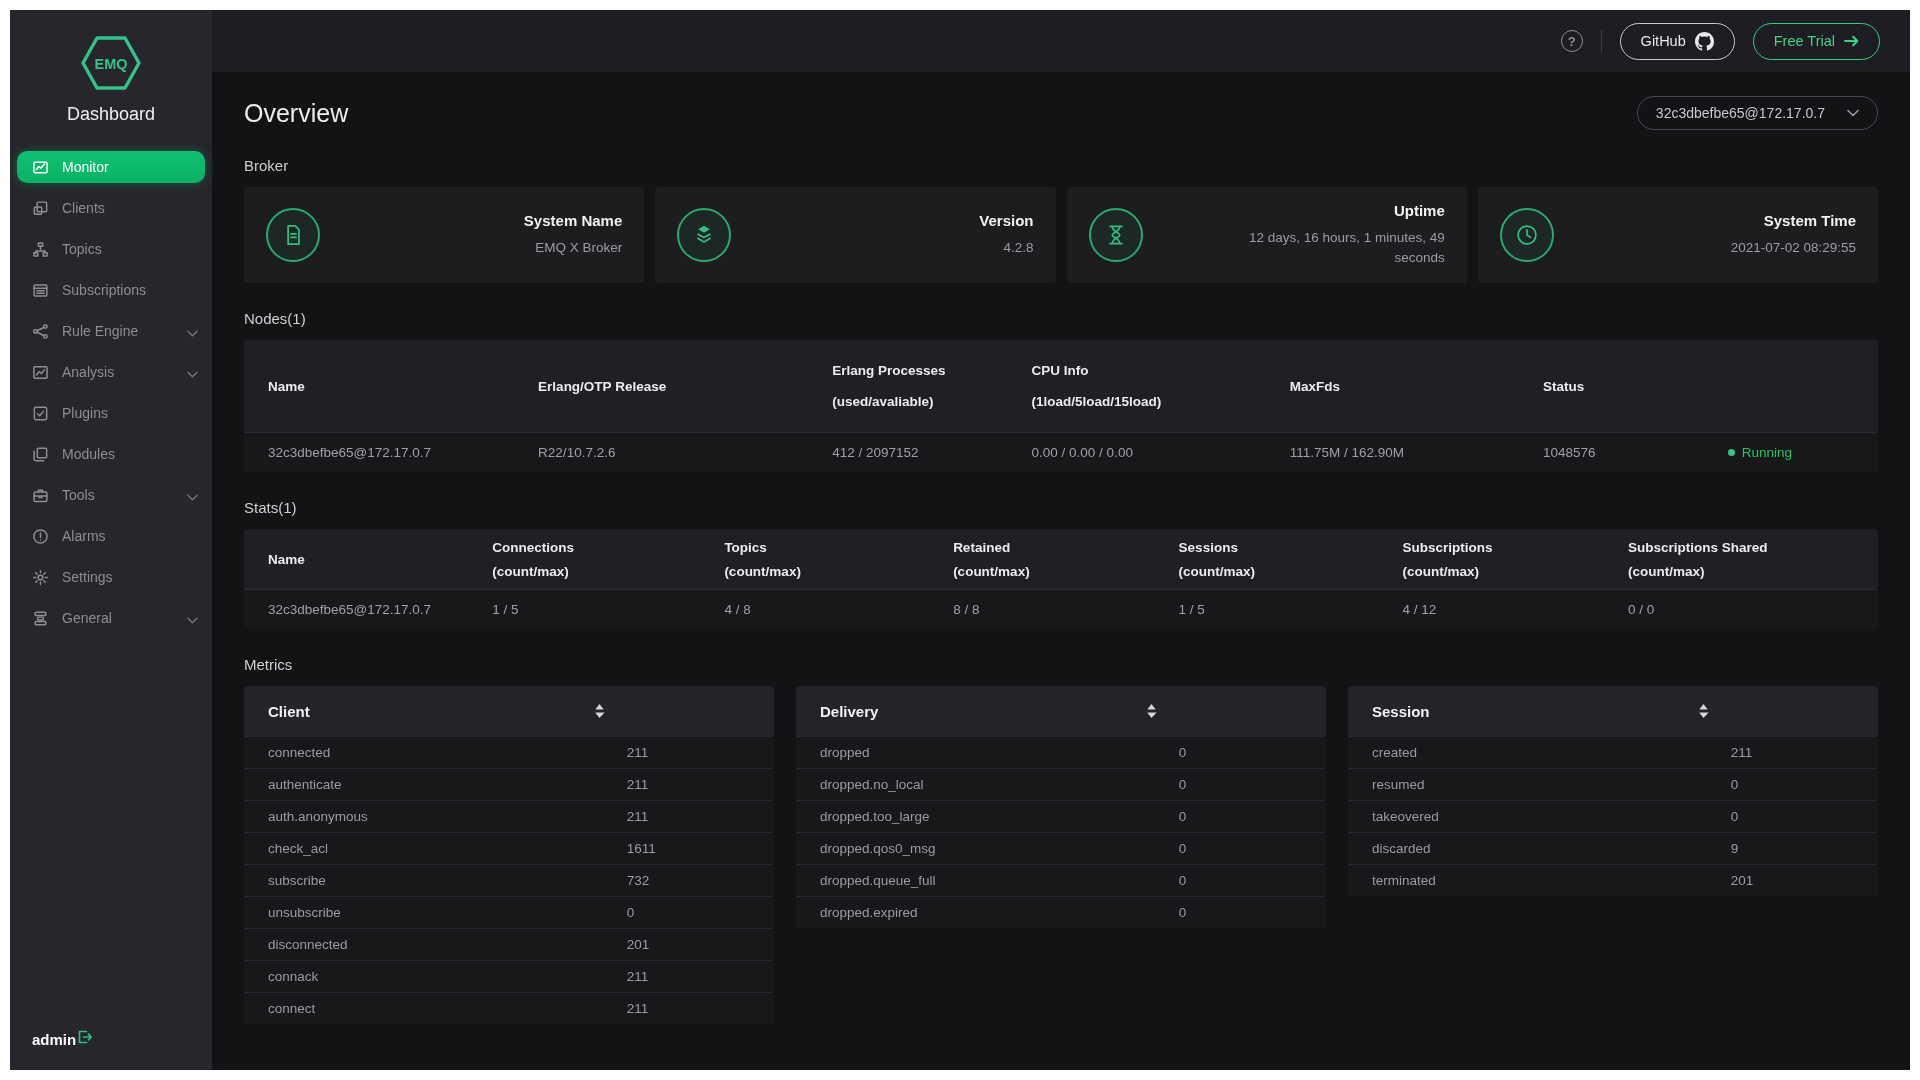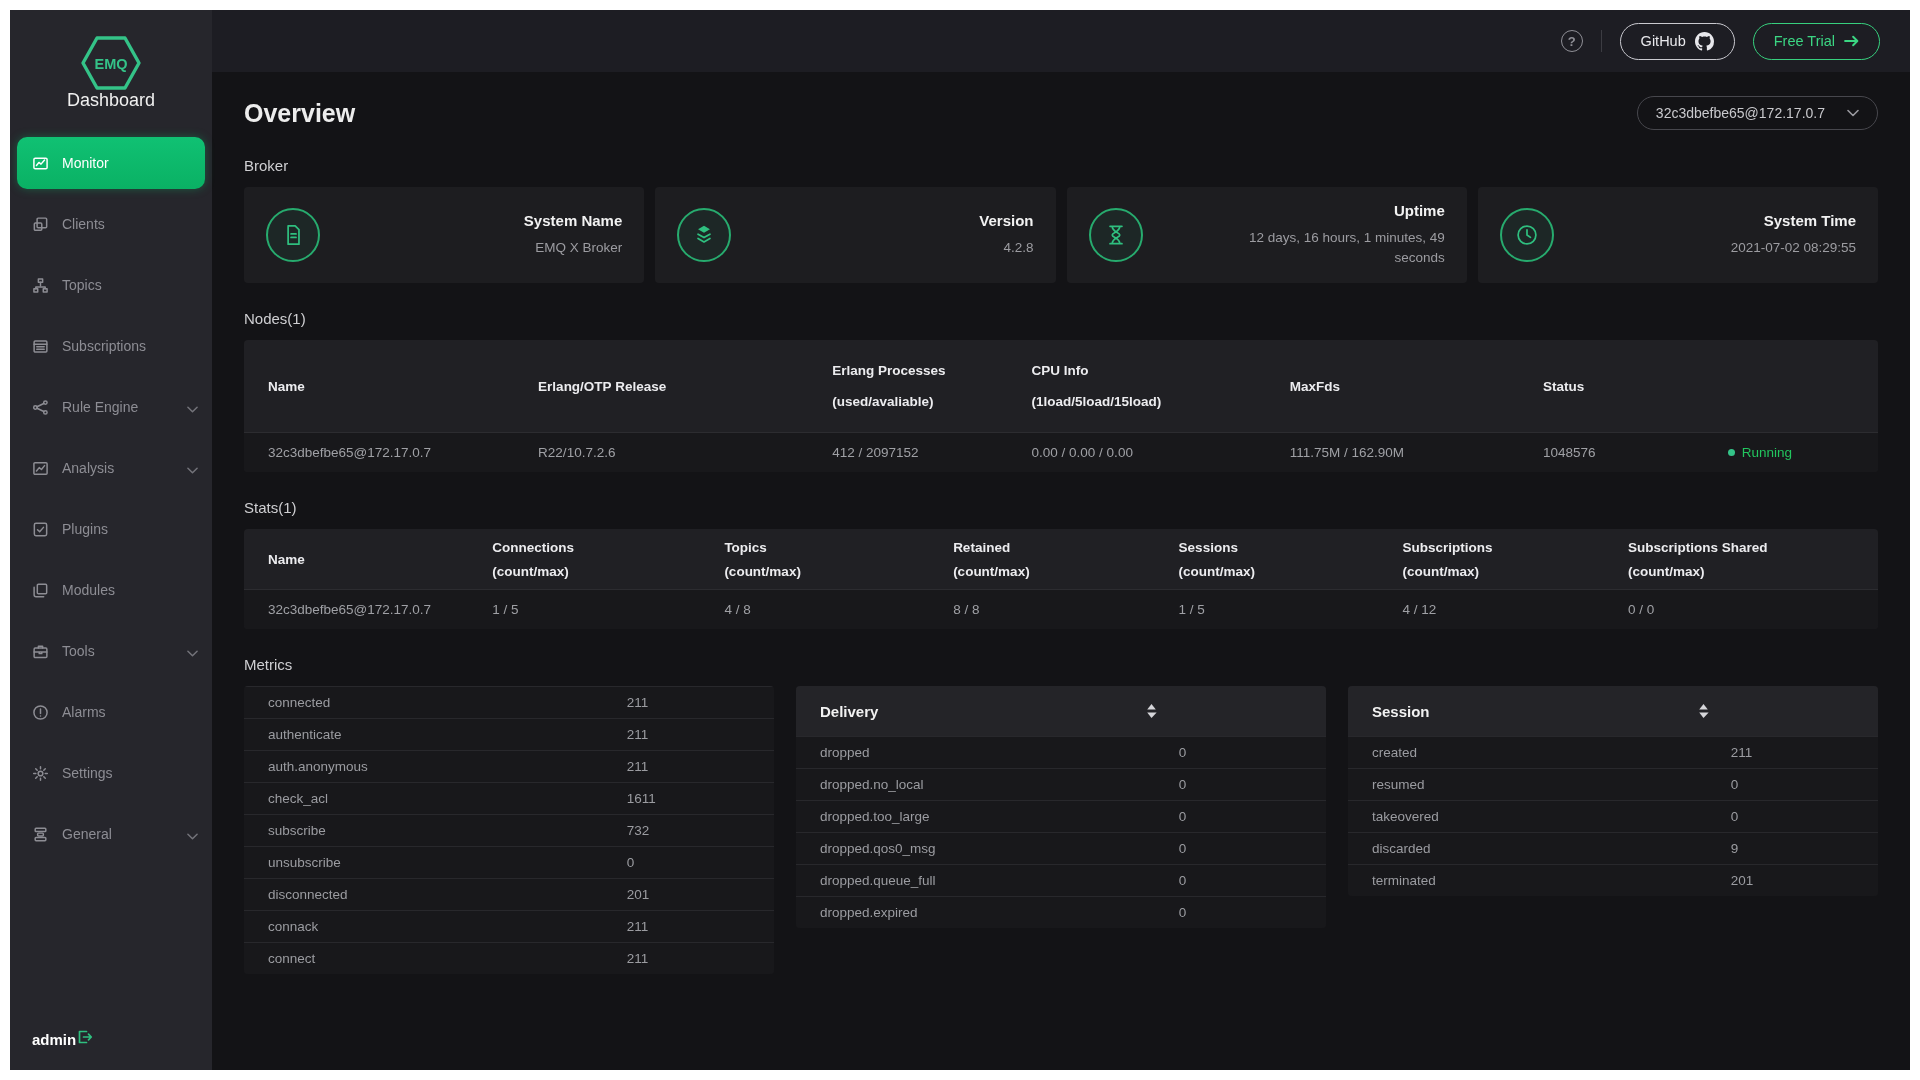--- a/index.html
+++ b/index.html
@@ -3,23 +3,23 @@
 <meta charset="utf-8">
 <style>
   * { margin:0; padding:0; box-sizing:border-box; }
   html,body { width:1920px; height:1080px; background:#ffffff; font-family:"Liberation Sans", sans-serif; }
   body { padding:10px; }
   .app { display:flex; width:1900px; height:1060px; background:#131316; overflow:hidden; }
 
   
   .sb { width:202px; background:#26262c; flex-shrink:0; display:flex; flex-direction:column; position:relative; }
   .sb-logo { margin:26px auto 0; display:block; }
-  .sb-title { text-align:center; color:#f0f0f0; font-size:18px; font-weight:500; margin-bottom:26px; }
+  .sb-title { text-align:center; color:#f0f0f0; font-size:18px; font-weight:500; margin-top:14px; margin-bottom:26px; }
   .nav { flex:1; }
-  .nav-item { display:flex; align-items:center; height:52px; padding:0 14px 0 22px; color:#8d8d94; font-size:14px; cursor:pointer; margin:0 0 9px 0; }
+  .nav-item { display:flex; align-items:center; height:32px; padding:0 14px 0 22px; color:#8d8d94; font-size:14px; cursor:pointer; margin:0 0 9px 0; }
   .nav-item .nav-icon { width:17px; height:17px; margin-right:13px; flex-shrink:0; }
   .nav-item svg { stroke:currentColor; fill:none; stroke-width:1.4; stroke-linecap:round; stroke-linejoin:round; width:100%; height:100%; }
   .nav-item.active { background:linear-gradient(180deg,#10c173,#0ab164); color:#ffffff; border-radius:10px; margin:0 7px 9px 7px; padding-left:15px; box-shadow:0 0 10px rgba(14,190,110,.35); }
   .nav-chevron { margin-left:auto; width:11px; height:11px; opacity:.75; }
   .nav-chevron svg { stroke:currentColor; fill:none; stroke-width:1.6; width:100%; height:100%; }
   .sb-footer { padding:0 22px 20px; display:flex; align-items:center; gap:0; }
   .sb-user { color:#ffffff; font-weight:bold; font-size:15px; }
   .logout-icon svg { width:18px; height:18px; stroke:#2fbf7f; fill:none; stroke-width:1.7; stroke-linecap:round; stroke-linejoin:round; }
 
   
@@ -29,21 +29,21 @@
   .tb-divider { width:1px; height:22px; background:#3c3c42; }
   .pill-btn { display:flex; align-items:center; gap:9px; height:37px; padding:0 20px; border-radius:19px; font-size:14.5px; cursor:pointer; background:transparent; }
   .pill-btn.github { border:1.6px solid #c9c9cf; color:#e8e8ec; }
   .pill-btn.github svg { width:19px; height:19px; fill:#e8e8ec; }
   .pill-btn.trial { border:1.6px solid #37d07e; color:#3bd683; }
   .pill-btn.trial svg { width:15px; height:12px; stroke:#3bd683; fill:none; stroke-width:1.8; stroke-linecap:round; stroke-linejoin:round; }
 
   
   .content { flex:1; padding:24px 32px 0; overflow:hidden; background:#131316; }
   .page-head { display:flex; align-items:center; justify-content:space-between; }
-  .page-title { color:#ededed; font-size:25px; font-weight:700; }
+  .page-title { color:#ededed; font-size:25px; font-weight:400; }
   .node-select { display:flex; align-items:center; gap:22px; border:1px solid #47474d; border-radius:17px; padding:8px 18px; color:#c9c9cd; font-size:14px; cursor:pointer; }
   .node-select svg { width:12px; height:8px; stroke:#9a9aa0; fill:none; stroke-width:1.6; stroke-linecap:round; stroke-linejoin:round; }
   .section-label { color:#cfcfd2; font-size:15px; margin:27px 0 13px; }
 
   
   .cards { display:flex; gap:11px; }
   .card { flex:1; background:#1d1d20; border-radius:4px; padding:18px 22px; display:flex; align-items:center; height:96px; }
   .card-icon { width:54px; height:54px; border:2px solid #27ab6e; border-radius:50%; background:rgba(47,191,127,.07); display:flex; align-items:center; justify-content:center; flex-shrink:0; }
   .card-icon svg { width:26px; height:26px; stroke:#2fbf7f; fill:none; stroke-width:1.6; stroke-linecap:round; stroke-linejoin:round; }
   .card-text { margin-left:auto; text-align:right; }
@@ -356,20 +356,31 @@
           <div class="dt-rcell">1 / 5</div>
           <div class="dt-rcell">4 / 12</div>
           <div class="dt-rcell">0 / 0</div>
         </div>
       </div>
 
       <div class="section-label">Metrics</div>
       <div class="metrics">
 
         <div class="mtable">
+          <div class="mhead">
+            <span class="mtitle">Client</span>
+            <span class="sort-icon">
+                <svg viewBox="0 0 12 7">
+                  <path d="M6 0l5 6.5H1z"></path>
+                </svg>
+                <svg viewBox="0 0 12 7">
+                  <path d="M6 7L1 .5h11z"></path>
+                </svg>
+              </span>
+          </div>
           <div class="mrow">
               <span class="mname">connected</span>
               <span class="mval">211</span>
             </div>
           <div class="mrow">
               <span class="mname">authenticate</span>
               <span class="mval">211</span>
             </div>
           <div class="mrow">
               <span class="mname">auth.anonymous</span>

